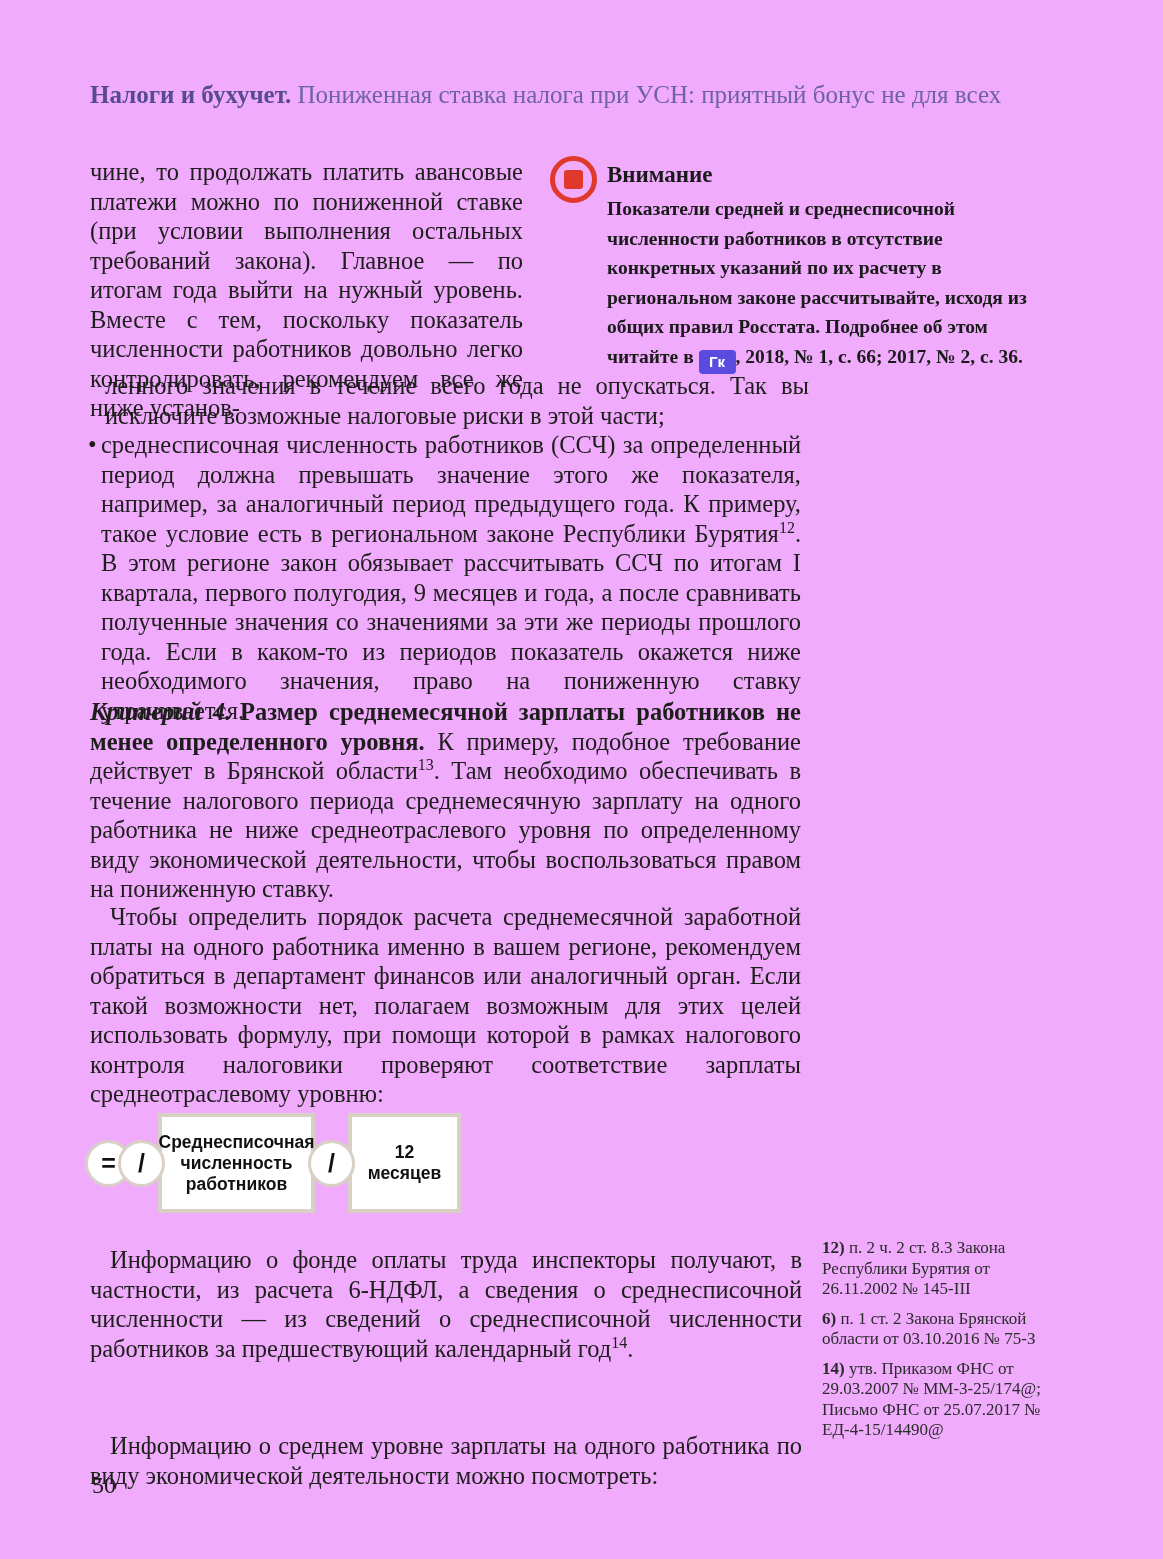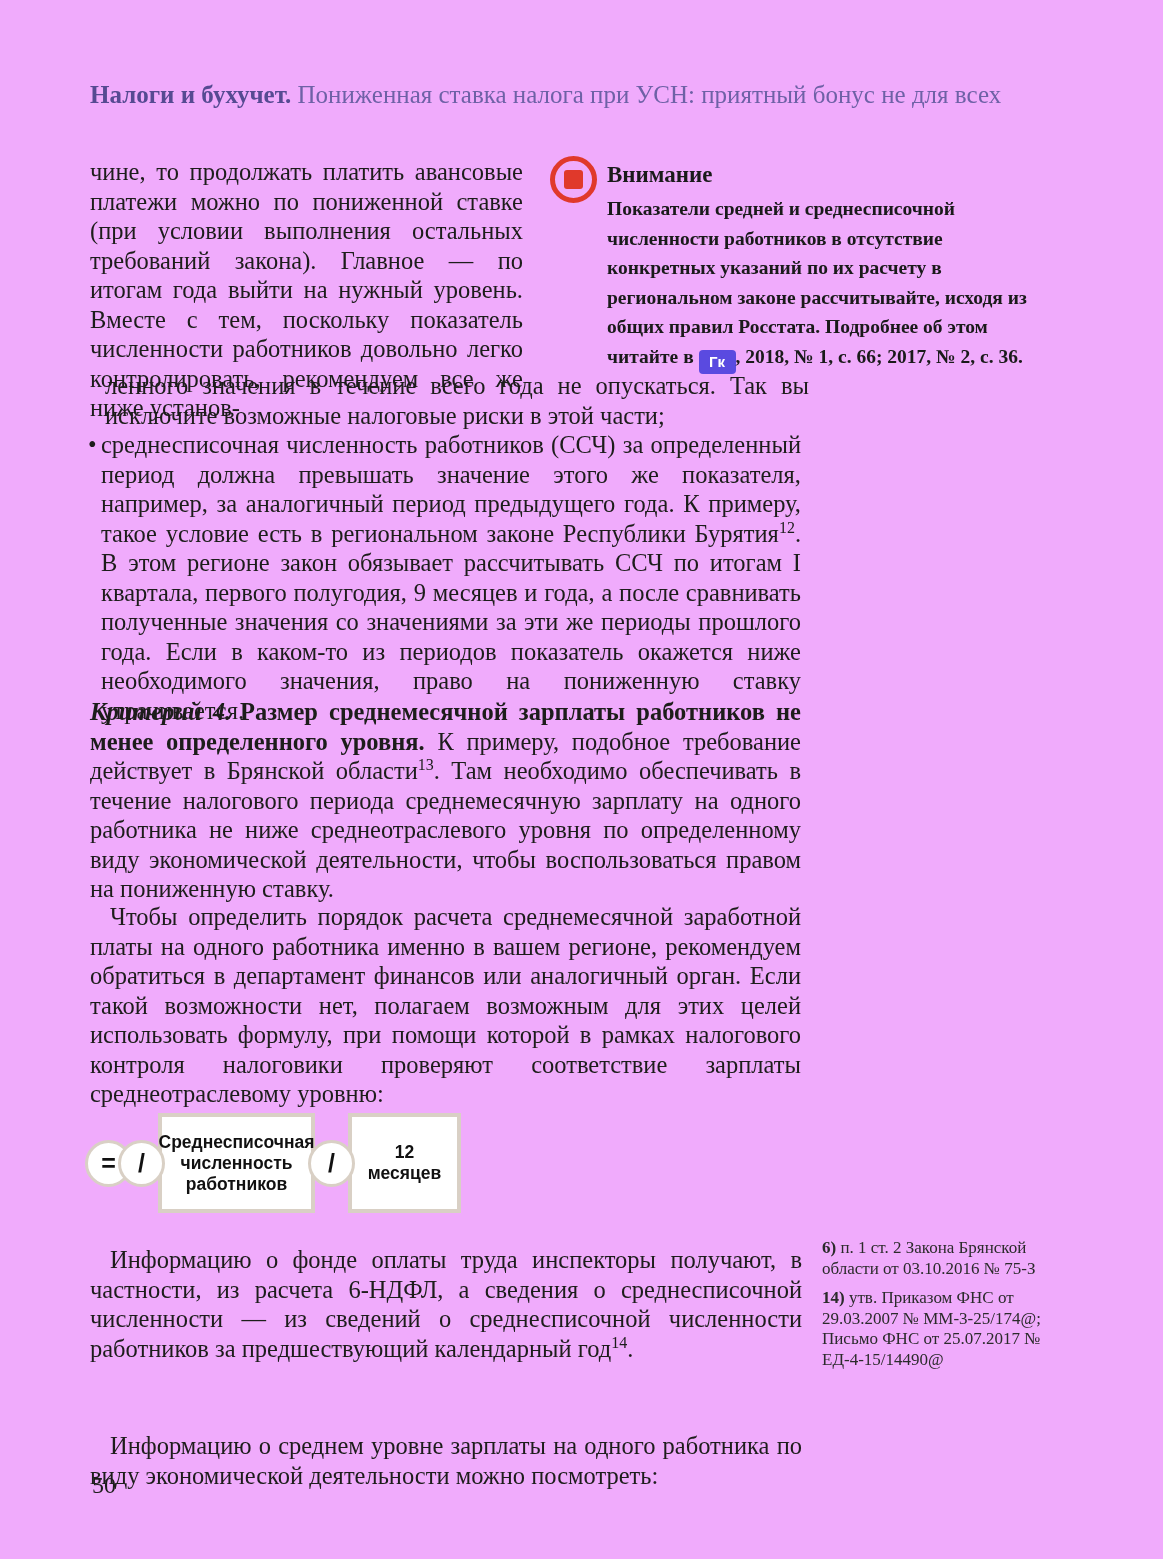--- a/index.html
+++ b/index.html
@@ -162,20 +162,23 @@
     <div class="fbox b4">12 месяцев</div>
   </div>
 
   <p class="par closing-p1">
     <span>Информацию о фонде оплаты труда инспекторы получают, в частности, из расчета 6-НДФЛ, а сведения о среднесписочной численности — из сведений о среднесписочной численности работников за предшествующий календарный год</span><sup class="fnref">14</sup><span>.</span>
   </p>
   <p class="par closing-p2">Информацию о среднем уровне зарплаты на одного работника по виду экономической деятельности можно посмотреть:</p>
 
   <div class="footnotes">
     <p class="fn">
+      <span class="fn-num">12)</span><span> п. 2 ч. 2 ст. 8.3 Закона Республики Бурятия от 26.11.2002 № 145-III</span>
+    </p>
+    <p class="fn">
       <span class="fn-num">6)</span><span> п. 1 ст. 2 Закона Брянской области от 03.10.2016 № 75-З</span>
     </p>
     <p class="fn">
       <span class="fn-num">14)</span><span> утв. Приказом ФНС от 29.03.2007 № ММ-3-25/174@; Письмо ФНС от 25.07.2017 № ЕД-4-15/14490@</span>
     </p>
   </div>
 
   <div class="page-num">50</div>
 
 </div>

